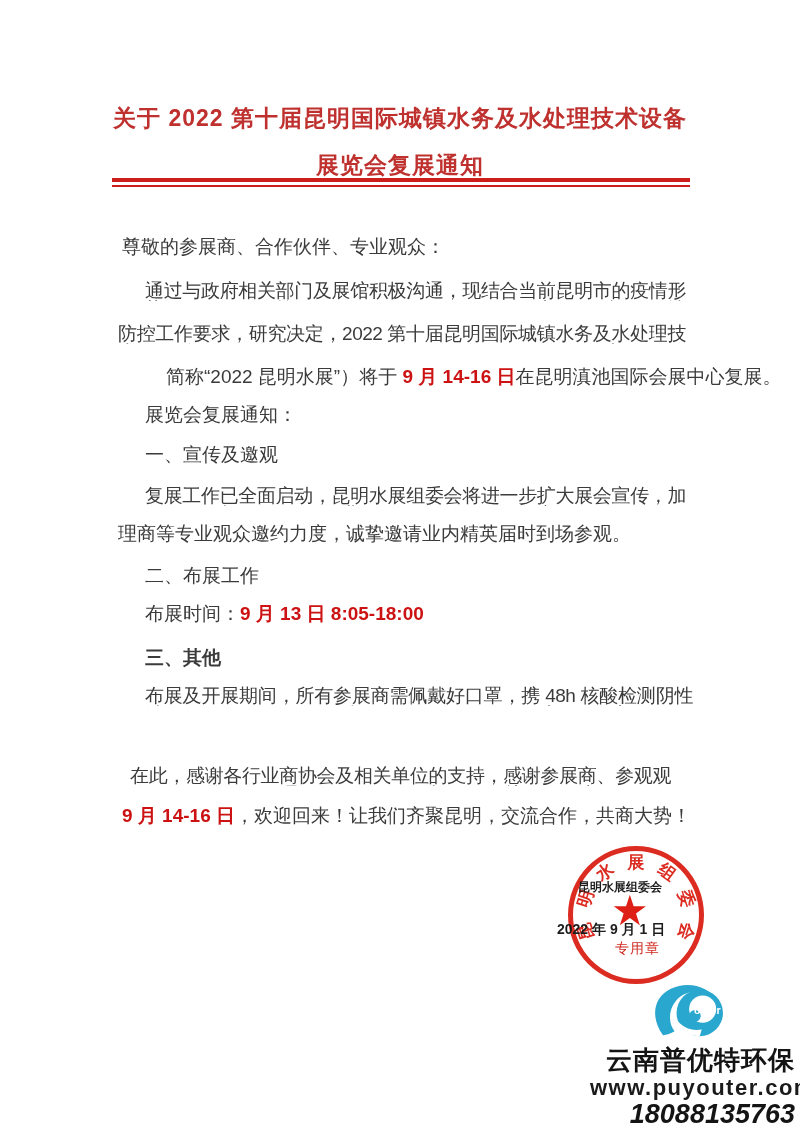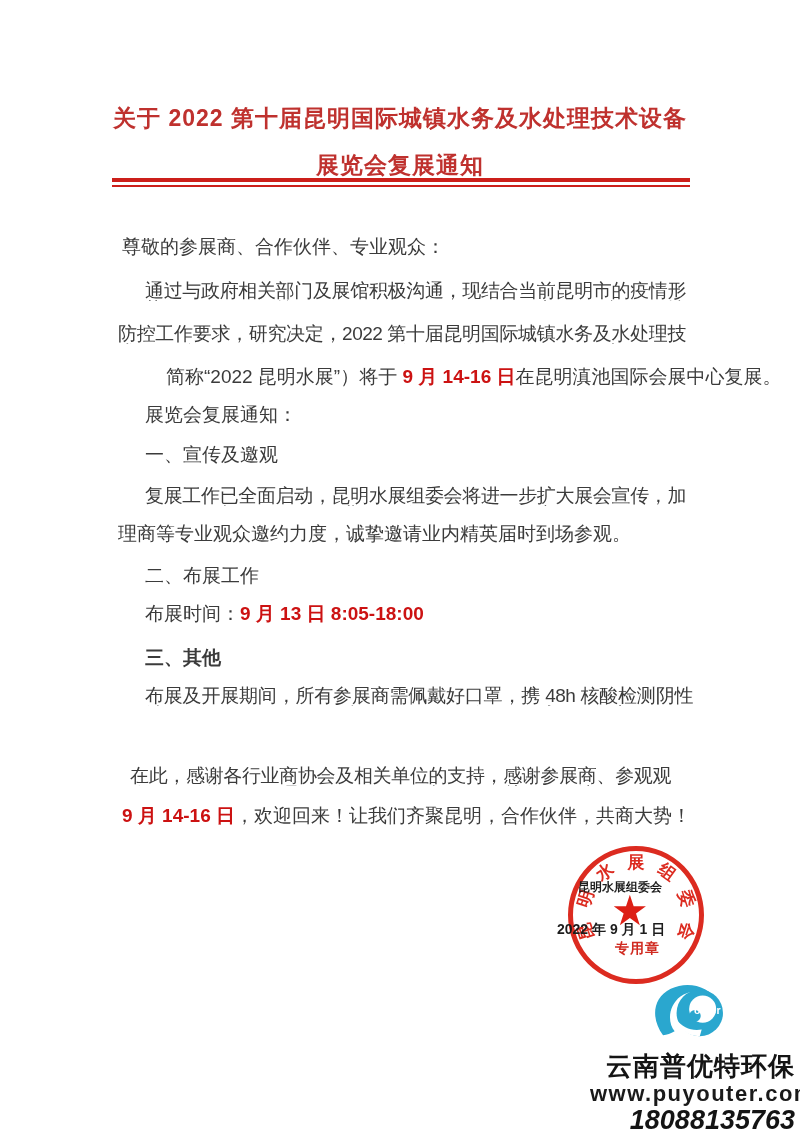--- a/index.html
+++ b/index.html
@@ -82,34 +82,34 @@
     position: absolute; left: 611px; top: 890px;
     color: #dd1f15; font-size: 42px; line-height: 1;
   }
   .seal-date {
     position: absolute; left: 557px; top: 922px;
     font-size: 14px; font-weight: bold; color: #1c1c1c;
     white-space: nowrap; line-height: 1;
   }
   .seal-label {
     position: absolute; left: 615px; top: 941px;
-    font-size: 14px; font-weight: bold; color: #d02a20;
+    font-size: 14px; font-weight: normal; color: #d02a20;
     letter-spacing: 1px; white-space: nowrap; line-height: 1;
   }
 
   
   .watermark {
     position: absolute;
     left: 590px; top: 983px;
     width: 205px;
     text-align: right;
   }
   .wm-logo { display: block; margin: 0 auto; }
   .wm-company {
-    margin-top: 12px;
+    margin-top: 6px;
     font-size: 26px; font-weight: bold; color: #141414;
     letter-spacing: 1px; line-height: 1.05; white-space: nowrap;
     text-shadow: 1px 1px 0 #fff, -1px -1px 0 #fff, 1px -1px 0 #fff, -1px 1px 0 #fff;
   }
   .wm-site {
     margin-top: 3px;
     font-size: 22px; font-weight: bold; color: #1a1a1a;
     letter-spacing: 1.5px; line-height: 1; white-space: nowrap;
   }
   .wm-phone {
@@ -140,21 +140,21 @@
   <div class="line just" style="left:145px; top:486px; width:541px;">复展工作已全面启动，昆明水展组委会将进一步扩大展会宣传，加强对行业经销商、代</div>
   <div class="line" style="left:118px; top:524px;">理商等专业观众邀约力度，诚挚邀请业内精英届时到场参观。</div>
 
   <div class="line" style="left:145px; top:566px;">二、布展工作</div>
   <div class="line" style="left:145px; top:604px;"><span>布展时间：</span><span class="red-bold">9 月 13 日 8:05-18:00</span></div>
 
   <div class="line" style="left:145px; top:648px;font-weight:bold;">三、其他</div>
   <div class="line just" style="left:145px; top:686px; width:548px;">布展及开展期间，所有参展商需佩戴好口罩，携 48h 核酸检测阴性结果、参展证入馆。</div>
 
   <div class="line just" style="left:130px; top:766px; width:541px;">在此，感谢各行业商协会及相关单位的支持，感谢参展商、参观观众的理解与关注，</div>
-  <div class="line" style="left:122px; top:806px;"><span class="red-bold">9 月 14-16 日</span><span>，欢迎回来！让我们齐聚昆明，合作伙伴，共商大势！</span></div>
+  <div class="line" style="left:122px; top:806px;"><span class="red-bold">9 月 14-16 日</span><span>，欢迎回来！让我们齐聚昆明，交流合作，共商大势！</span></div>
 
   <div class="seal-ring"></div>
   <div class="seal-ring-chars">
     <span class="r0">昆</span>
     <span class="r1">明</span>
     <span class="r2">水</span>
     <span class="r3">展</span>
     <span class="r4">组</span>
     <span class="r5">委</span>
     <span class="r6">会</span>

